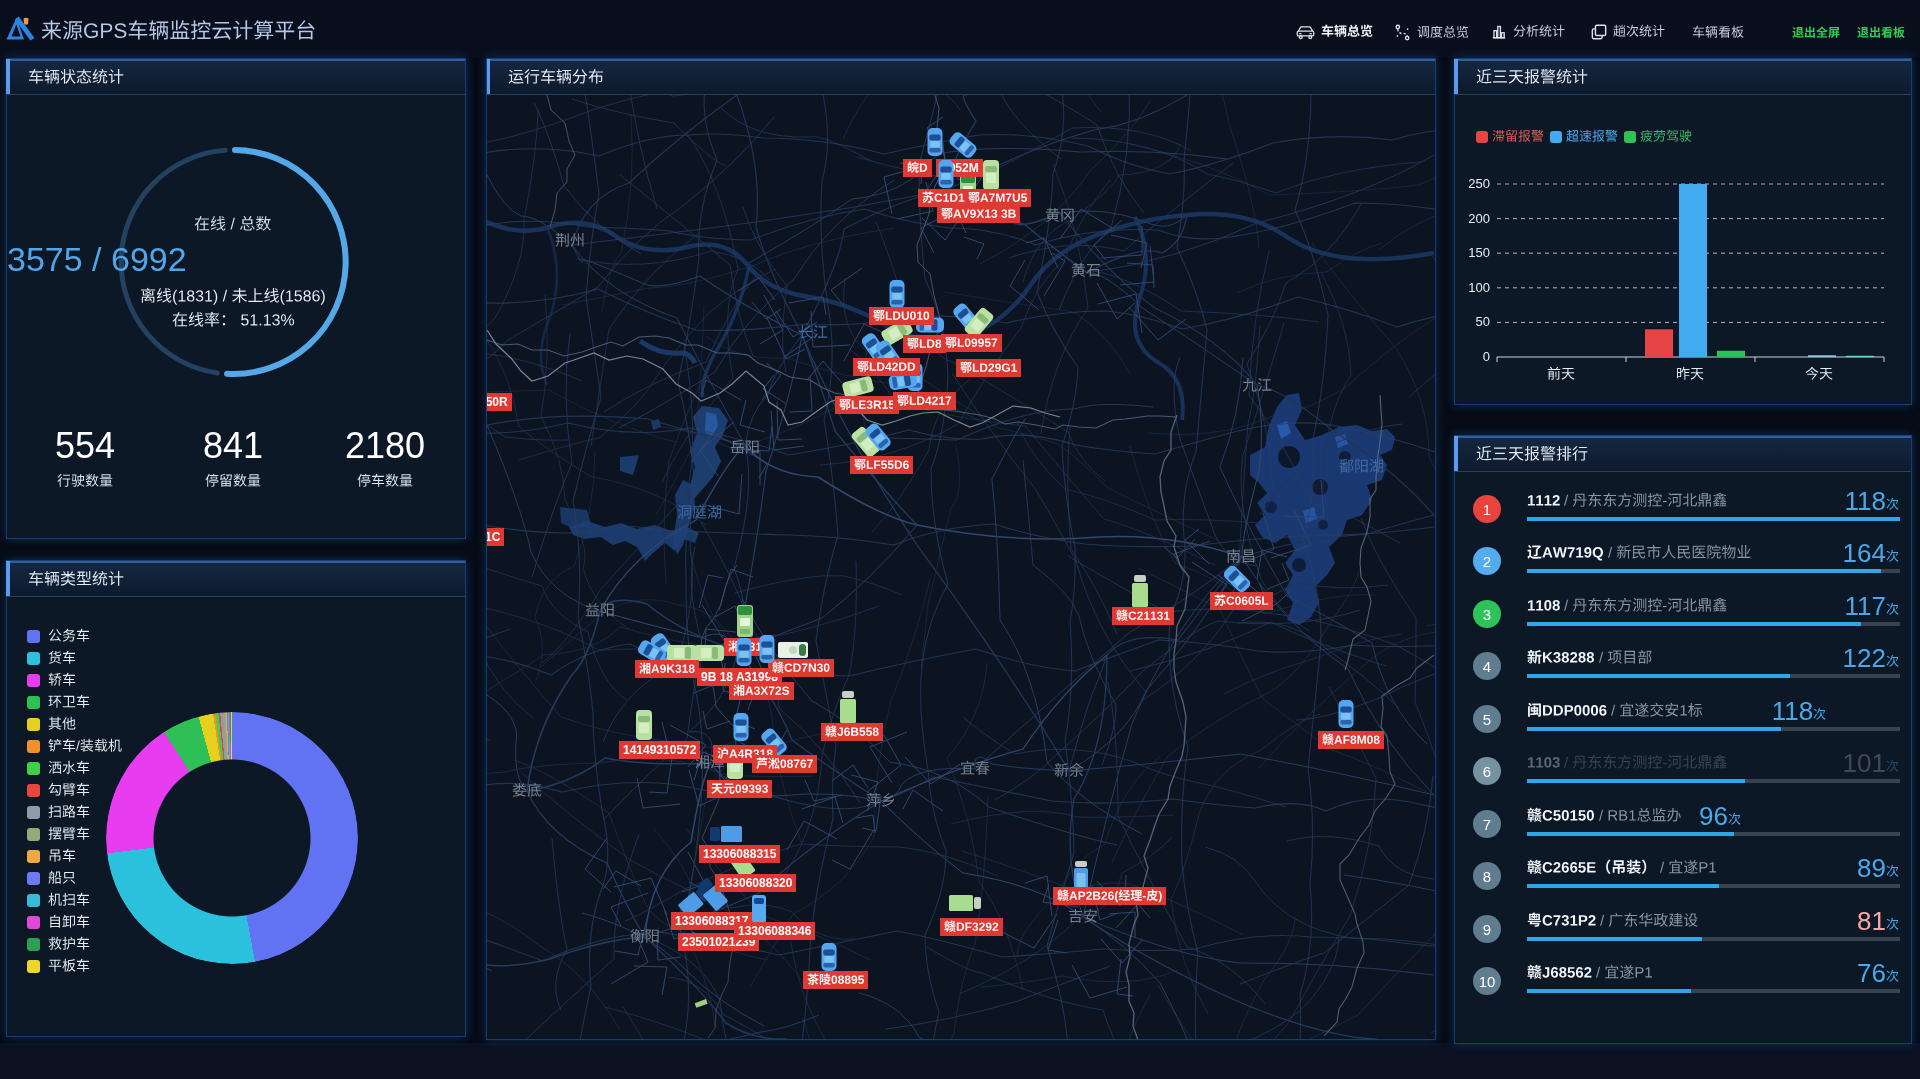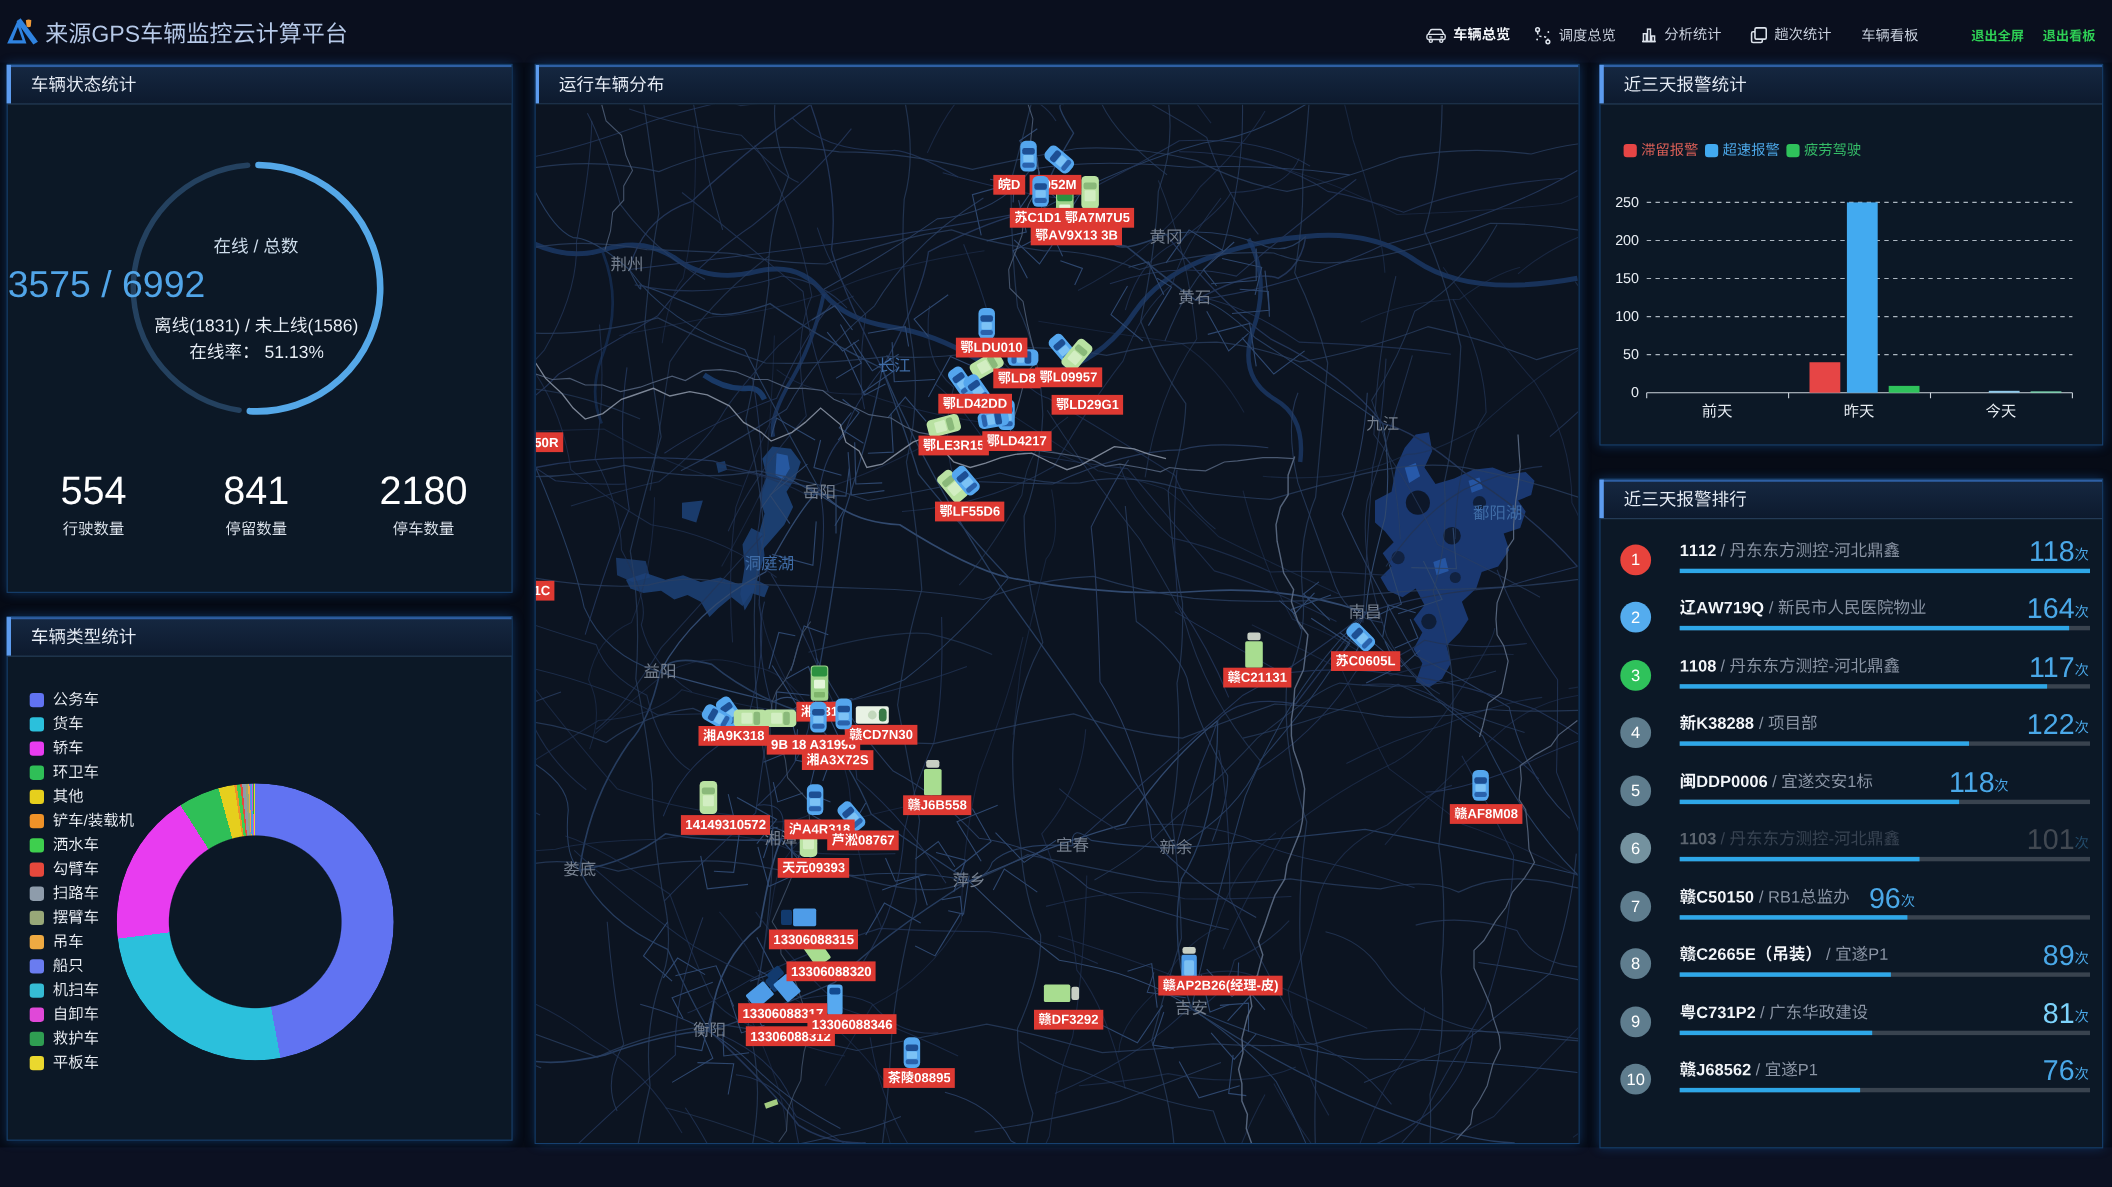--- a/index.html
+++ b/index.html
@@ -1265,21 +1265,21 @@
       <div class="rlbl" style="left:212px;top:750px">
         <span>13306088315</span>
       </div>
       <div class="rlbl" style="left:228px;top:779px">
         <span>13306088320</span>
       </div>
       <div class="rlbl" style="left:184px;top:817px">
         <span>13306088317</span>
       </div>
       <div class="rlbl" style="left:191px;top:838px">
-        <span>13306088312</span>
+        <span>23501021239</span>
       </div>
       <div class="rlbl" style="left:247px;top:827px">
         <span>13306088346</span>
       </div>
       <div class="rlbl" style="left:316px;top:876px">
         <svg width="57.4" height="14.4" viewBox="0 0 57.4 14.4" fill="#fff">
           <use href="#g67" transform="translate(0.0 10.8) scale(0.012)"></use>
           <use href="#g68" transform="translate(12.0 10.8) scale(0.012)"></use>
           <use href="#g47" transform="translate(24.0 10.8) scale(0.012)"></use>
           <use href="#g48" transform="translate(30.67 10.8) scale(0.012)"></use>
@@ -1707,21 +1707,21 @@
         <svg width="98.3" height="18.0" viewBox="0 0 98.3 18.0" fill="#8b95a5">
           <use href="#g115" transform="translate(0.0 13.5) scale(0.015)"></use>
           <use href="#g216" transform="translate(8.33 13.5) scale(0.015)"></use>
           <use href="#g182" transform="translate(23.33 13.5) scale(0.015)"></use>
           <use href="#g217" transform="translate(38.33 13.5) scale(0.015)"></use>
           <use href="#g218" transform="translate(53.33 13.5) scale(0.015)"></use>
           <use href="#g219" transform="translate(68.33 13.5) scale(0.015)"></use>
           <use href="#g220" transform="translate(83.33 13.5) scale(0.015)"></use>
         </svg>
       </div>
-      <div class="abs" style="left:244px;top:434px;width:200px;text-align:right;opacity:1"><span style="font-size:26px;color:#7dd3fc">81</span><svg style="vertical-align:-3px" width="13.0" height="15.6" viewBox="0 0 13.0 15.6" fill="#4aa8e8">
+      <div class="abs" style="left:244px;top:434px;width:200px;text-align:right;opacity:1"><span style="font-size:26px;color:#fca5a5">81</span><svg style="vertical-align:-3px" width="13.0" height="15.6" viewBox="0 0 13.0 15.6" fill="#4aa8e8">
           <use href="#g102" transform="translate(0.0 11.7) scale(0.013)"></use>
         </svg></div>
       <div class="abs" style="left:72px;top:465px;width:373px;height:4px;background:#39434f">
         <div style="width:46.8%;height:4px;background:#2ea7e8"></div>
       </div>
       <div class="abs" style="left:18px;top:495px;width:28px;height:28px;border-radius:50%;background:#5f7d8e;color:#fff;font-size:15px;display:flex;align-items:center;justify-content:center">10</div>
       <div class="abs" style="left:72px;top:492px;display:flex;align-items:center;opacity:1">
         <svg width="65.1" height="18.0" viewBox="0 0 65.1 18.0" fill="#f2f5f9">
           <use href="#g59" transform="translate(0.0 13.5) scale(0.015)"></use>
           <use href="#g61" transform="translate(15.0 13.5) scale(0.015)"></use>

